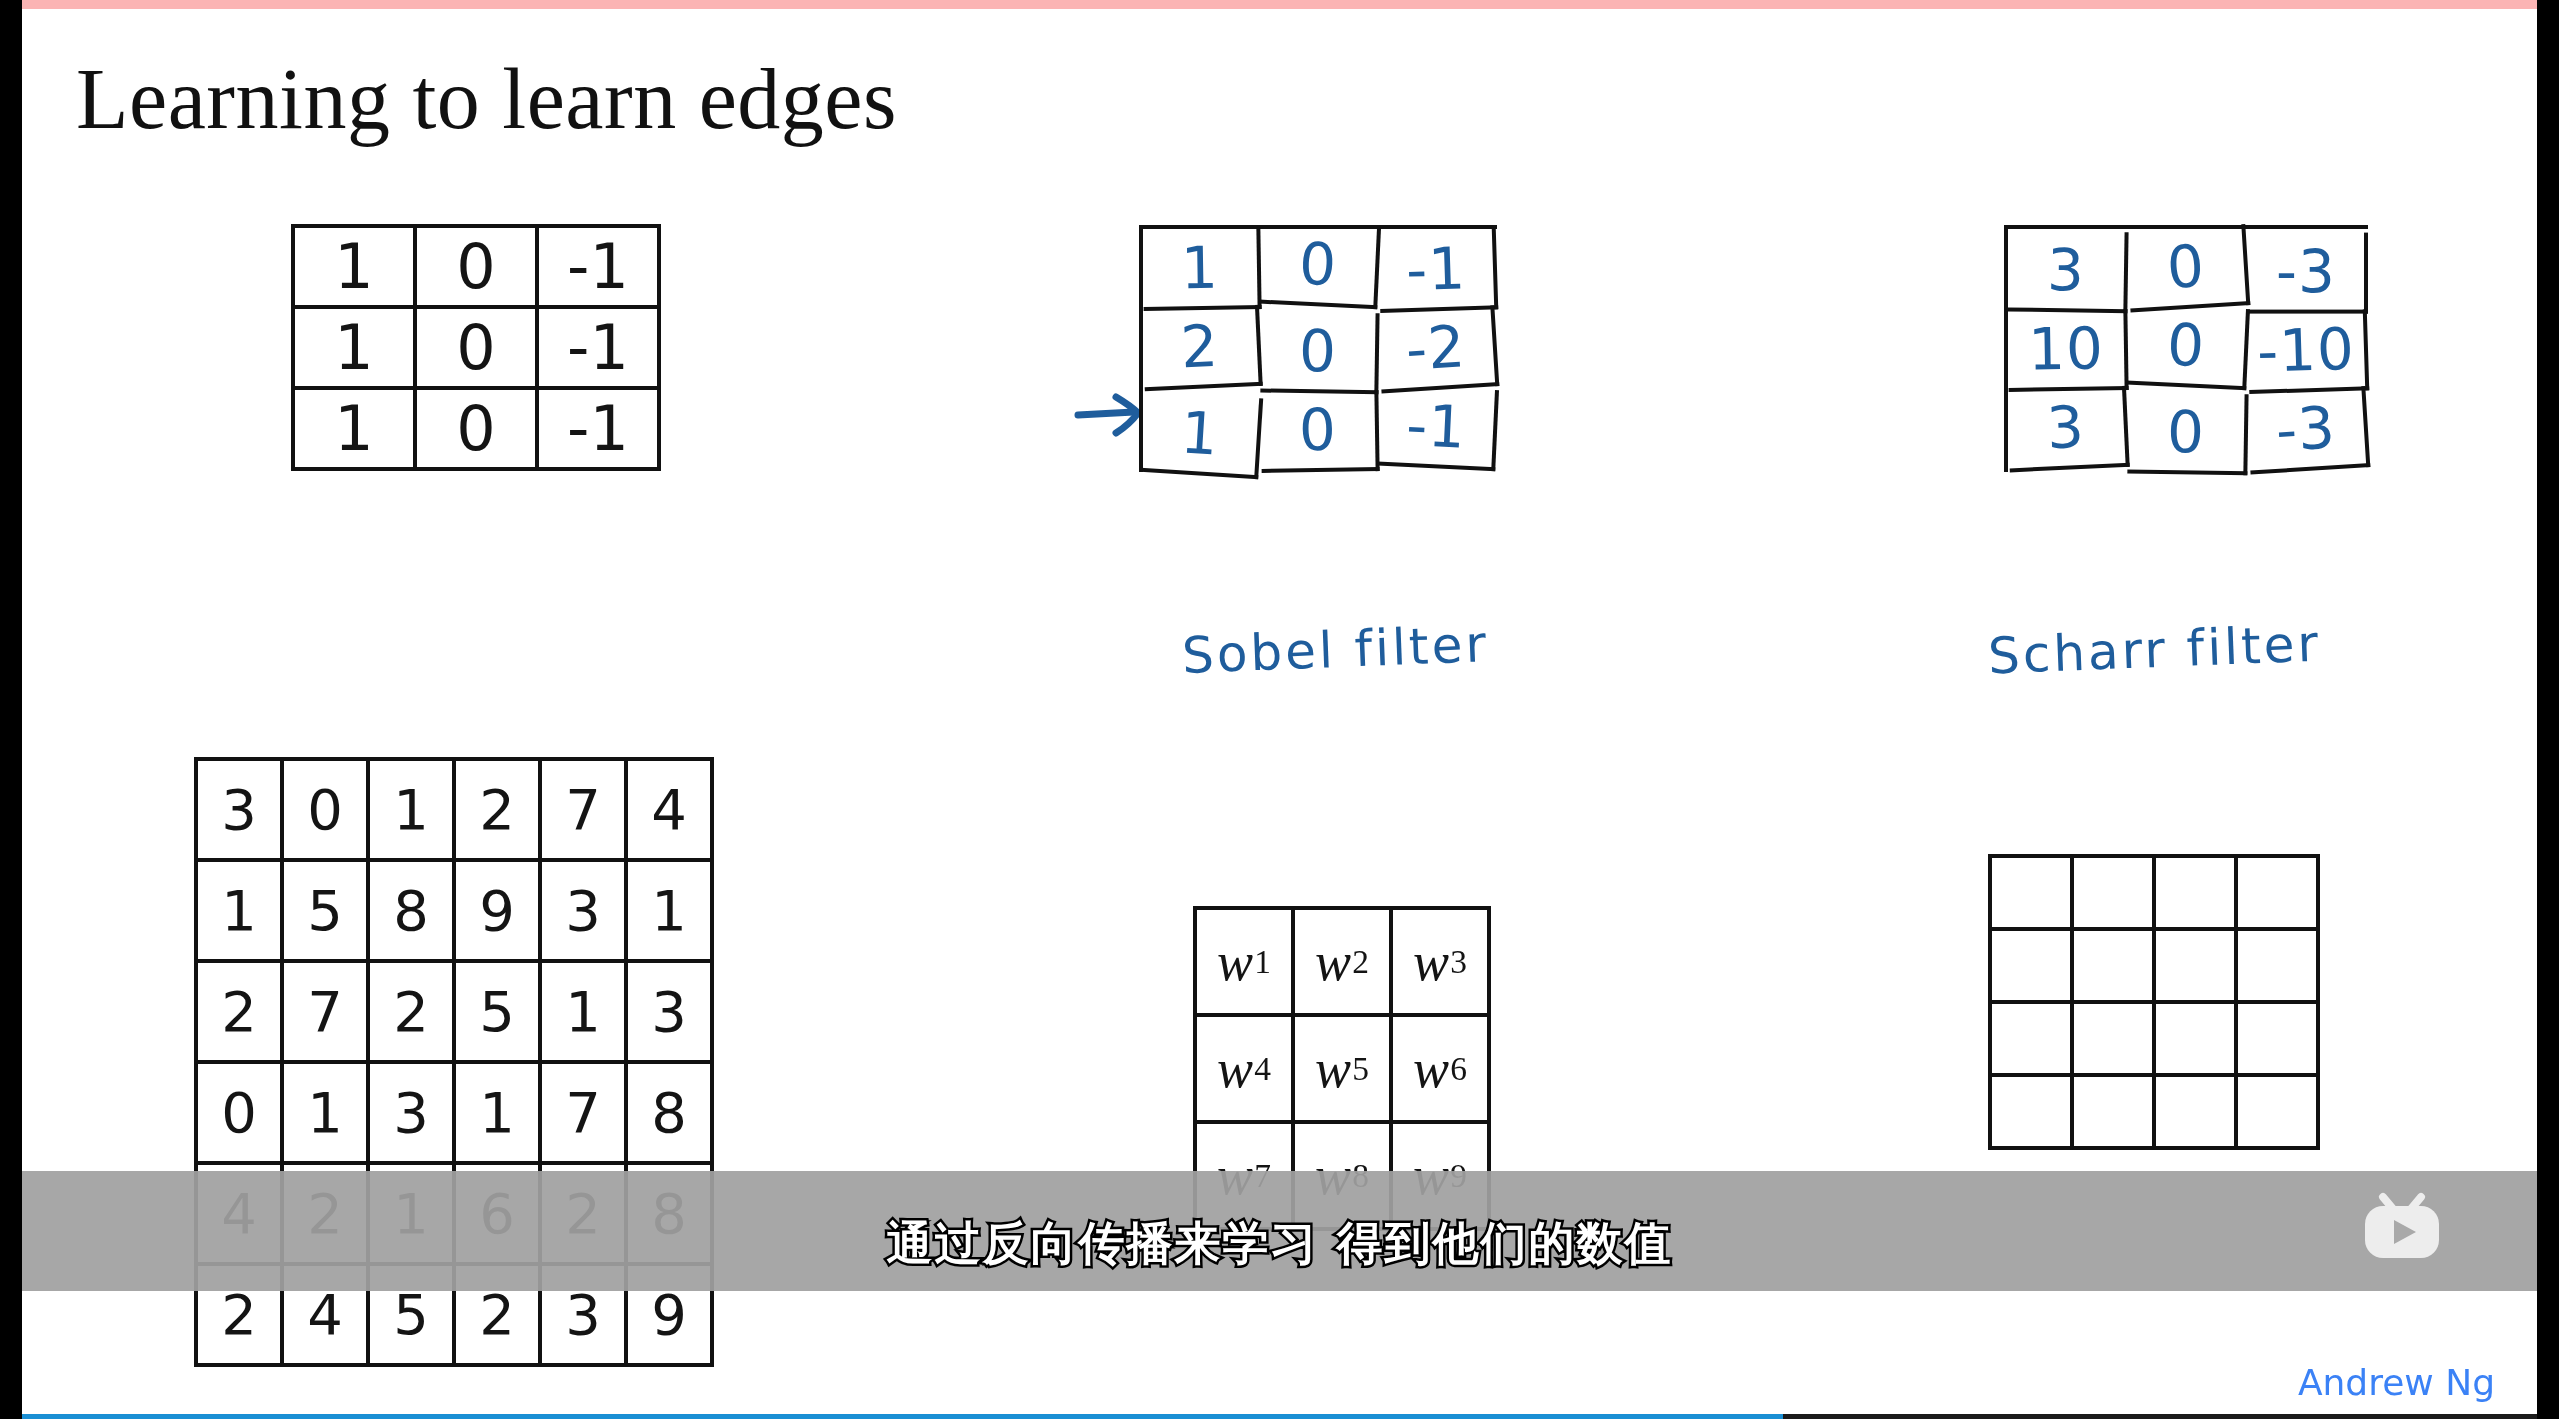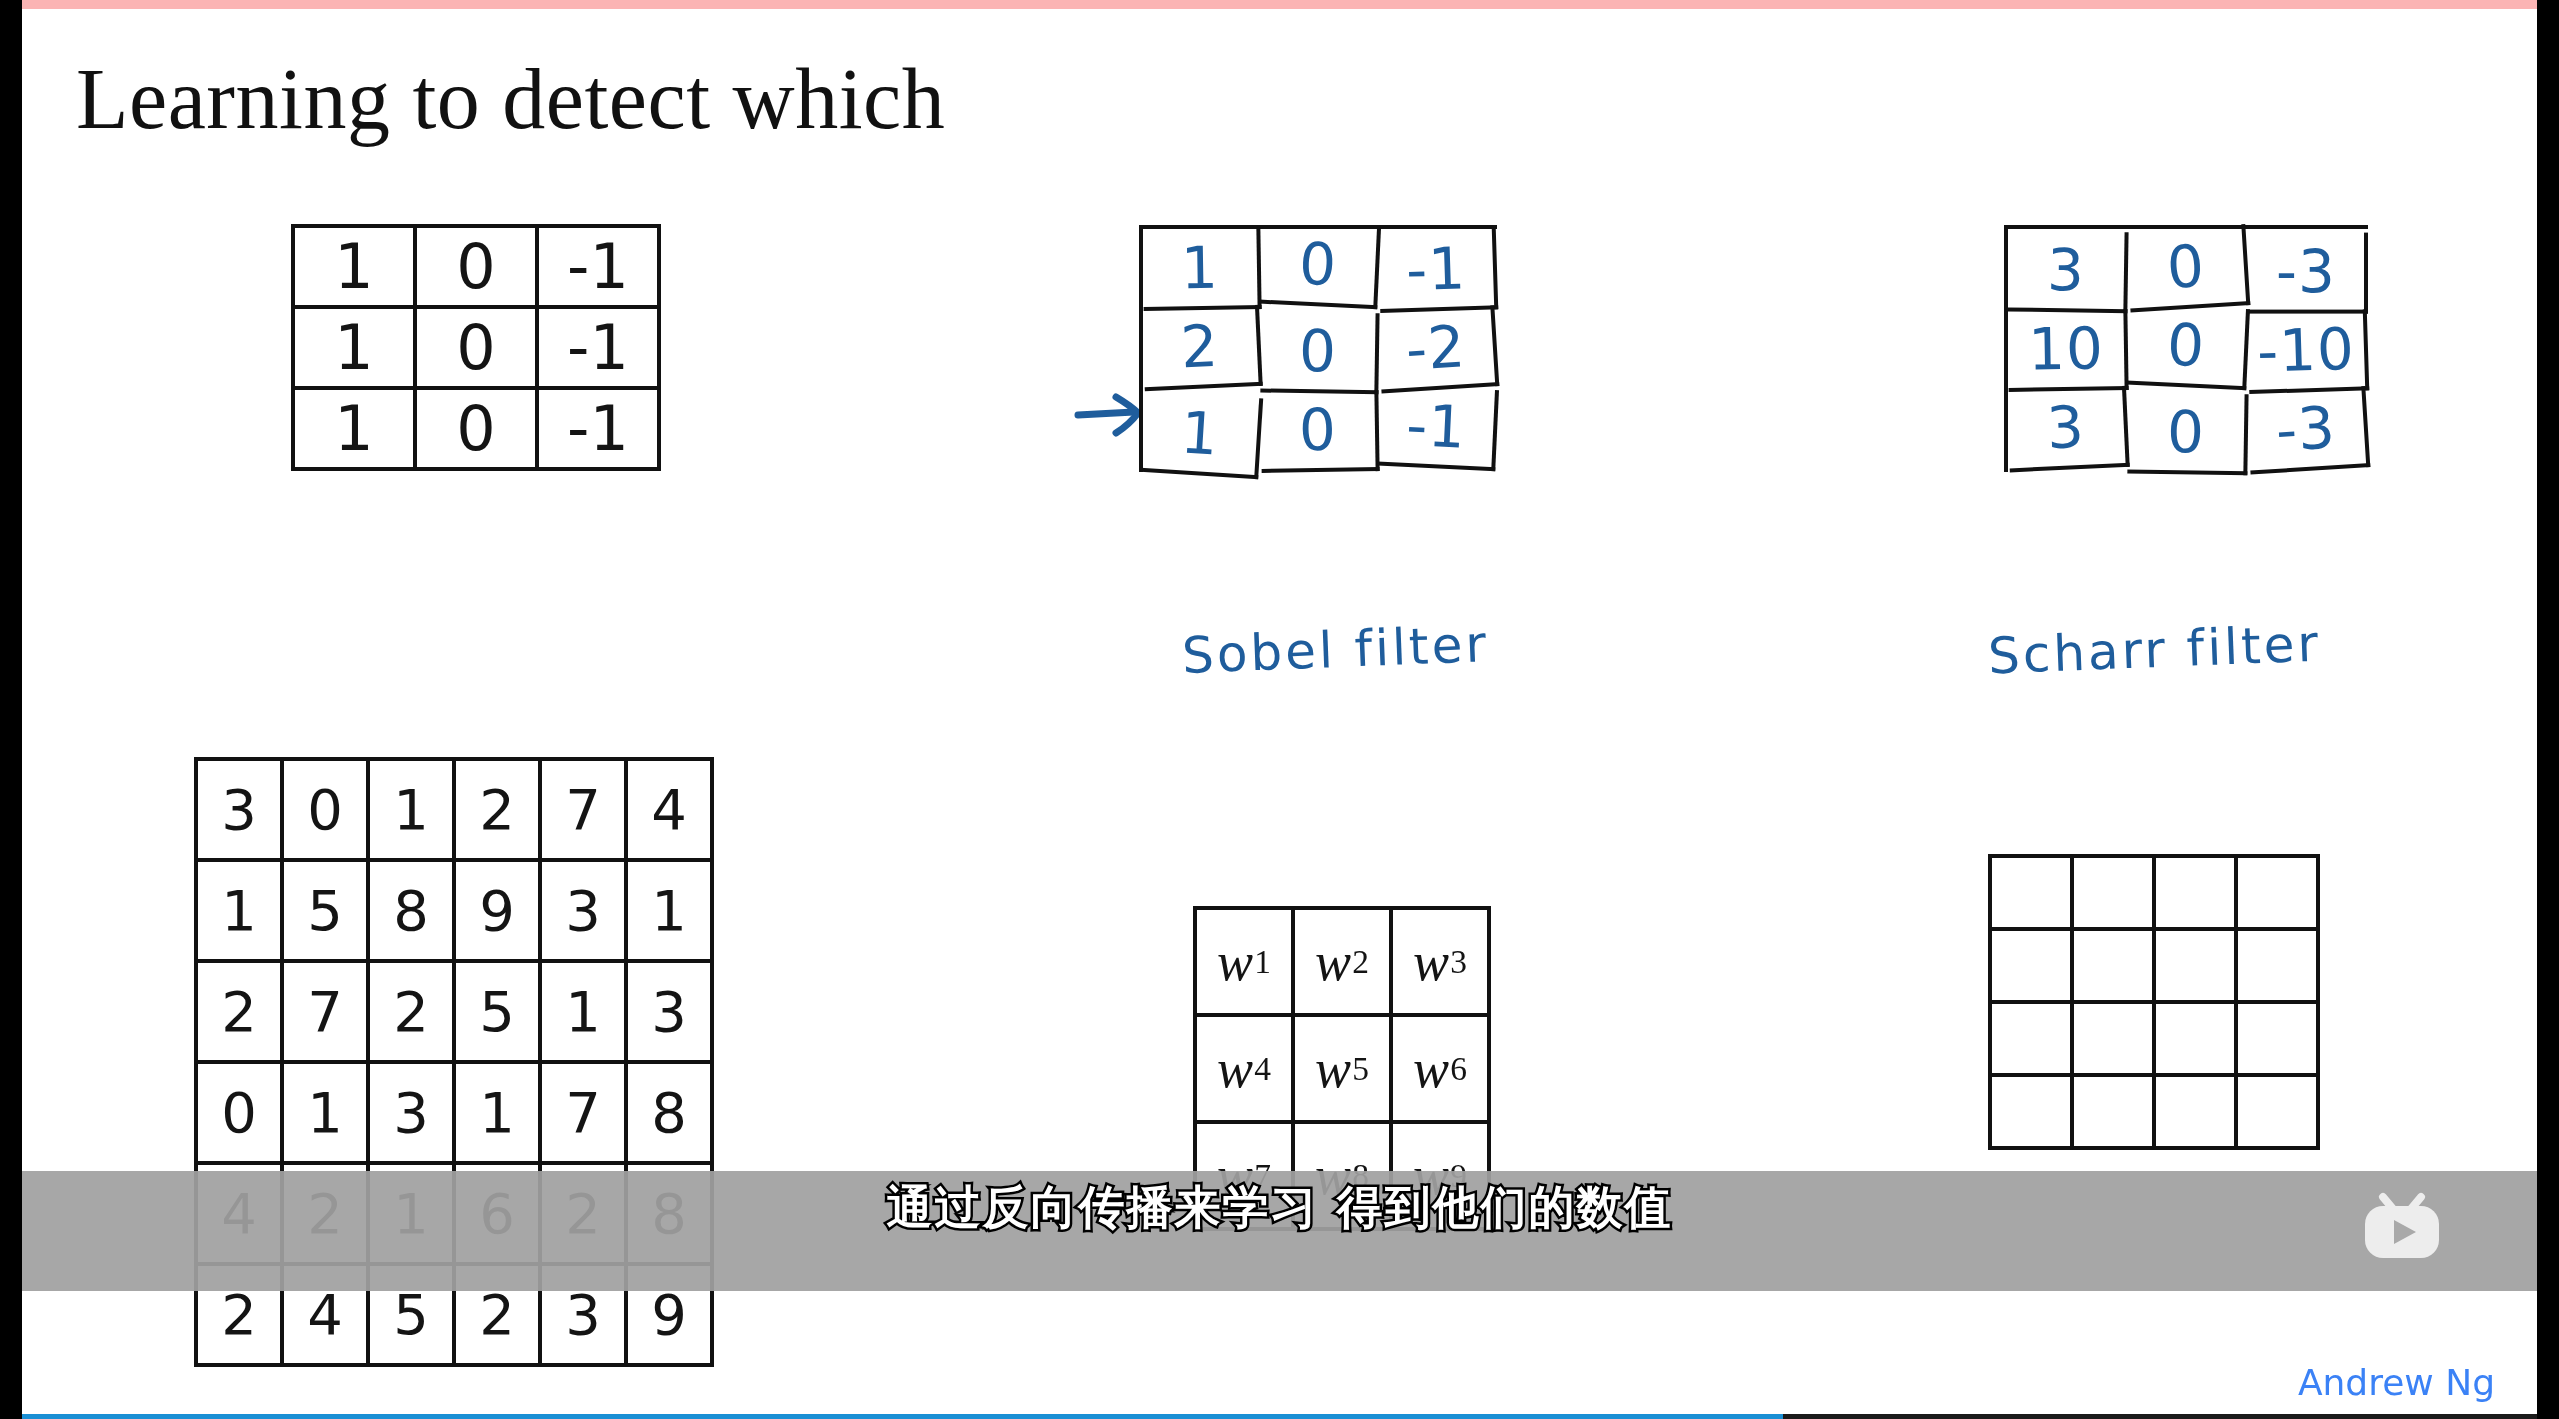--- a/index.html
+++ b/index.html
@@ -208,20 +208,21 @@
   }
   .subtitle-line {
     position: absolute;
     width: 100%;
     text-align: center;
     font-weight: 700;
     color: #ffffff;
     white-space: nowrap;
     -webkit-text-stroke: 5px #000;
     paint-order: stroke fill;
+    margin-top: 36px;
   }
   #subtitle-cn {
     top: 6px;
     font-family: "DejaVu Sans", "Liberation Sans", sans-serif;
     font-size: 46px;
     letter-spacing: 2px;
   }
   #subtitle-en {
     top: 62px;
     font-family: "DejaVu Sans", "Liberation Sans", sans-serif;
@@ -256,21 +257,21 @@
 
   <div id="top-progress">
     <div id="top-progress-fill"></div>
   </div>
 
   <div class="letterbox left"></div>
   <div class="letterbox right"></div>
 
   <div id="slide">
 
-    <div id="slide-title">Learning to detect which</div>
+    <div id="slide-title">Learning to learn edges</div>
 
     <div class="matrix printed" id="filter-matrix">
         <div class="cell">1</div>
         <div class="cell">0</div>
         <div class="cell">-1</div>
         <div class="cell">1</div>
         <div class="cell">0</div>
         <div class="cell">-1</div>
         <div class="cell">1</div>
         <div class="cell">0</div>

